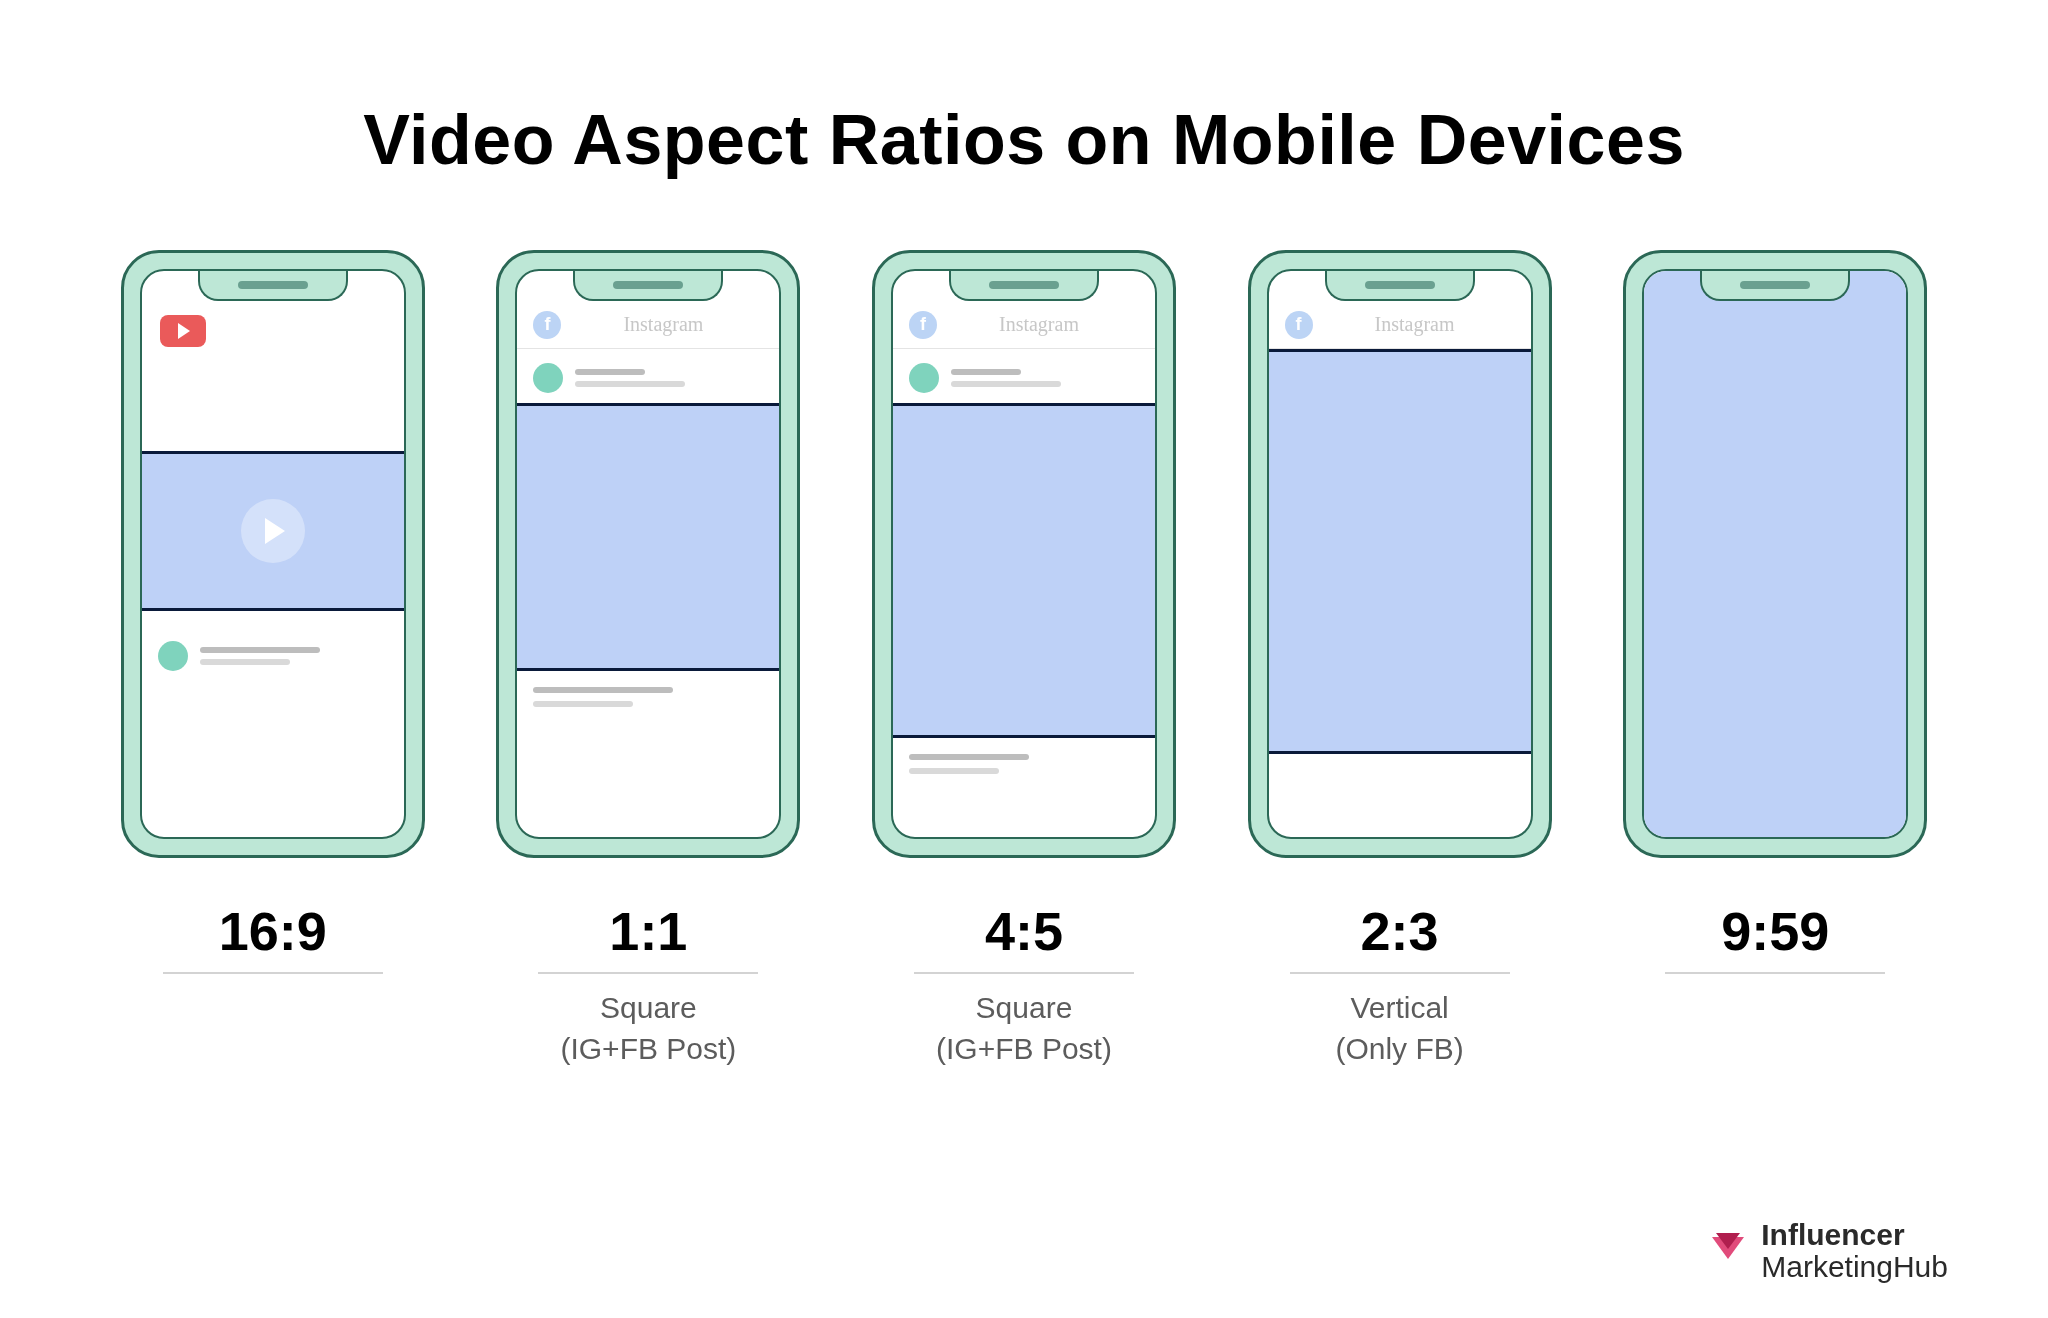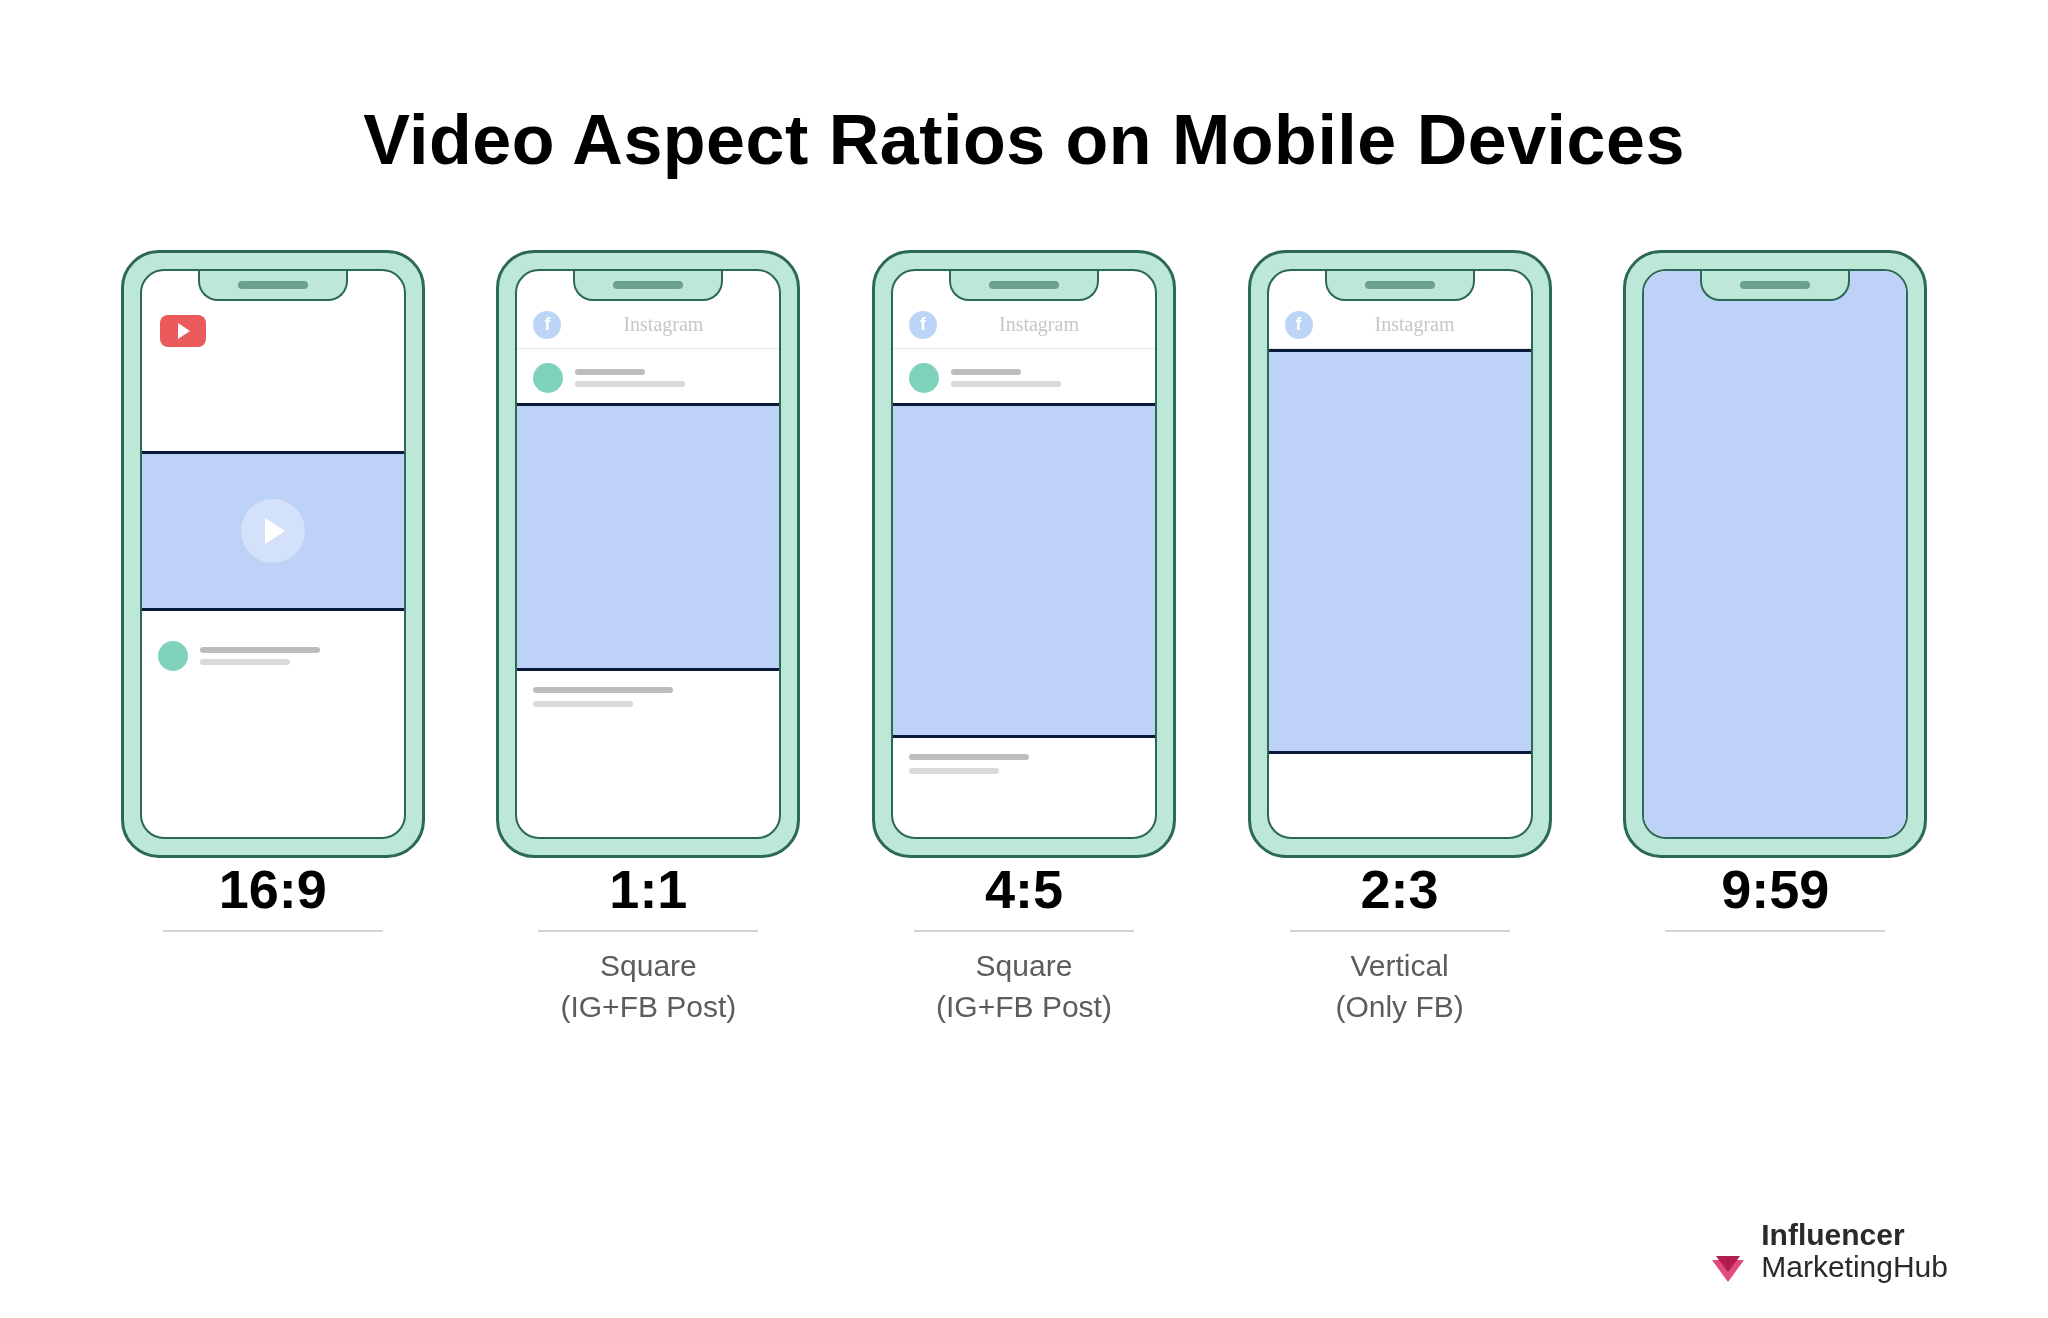--- a/index.html
+++ b/index.html
@@ -152,30 +152,30 @@
   }
   .yt-badge::after{
     content:"";display:block;
     border-left:12px solid #fff;
     border-top:8px solid transparent;
     border-bottom:8px solid transparent;
     margin-left:3px;
   }
   
   .ratio{
-    font-weight:800;font-size:54px;
+    font-weight:800;font-size:54px;margin-top:42px;
   }
   .divider{
     width:220px;height:2px;background:#d3d3d3;margin:10px 0 14px;
   }
   .desc{color:var(--muted);font-size:30px;text-align:center;line-height:1.35;}
   
   .brand{
     position:absolute;right:100px;bottom:36px;
-    display:flex;align-items:flex-end;gap:13px;
+    display:flex;align-items:flex-start;gap:13px;
     font-family:Arial,Helvetica,sans-serif;
   }
   .brand-mark{
     width:40px;height:40px;position:relative;
   }
   .brand-mark svg{width:100%;height:100%;}
   .brand-text{line-height:1.05;font-size:30px;color:#2a2a2a;}
   .brand-text .top{font-weight:700;display:block;}
   .brand-text .bot{font-weight:400;display:block;}
   

